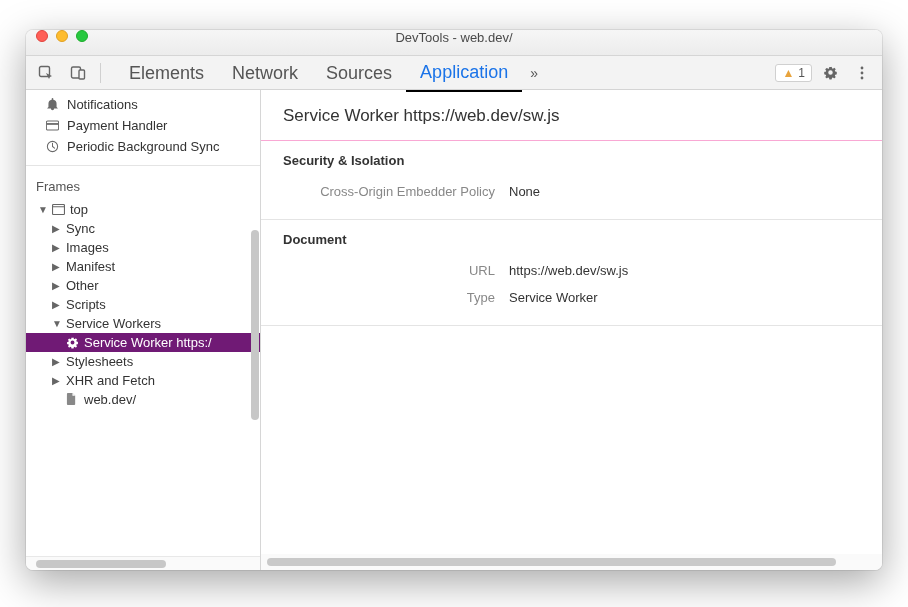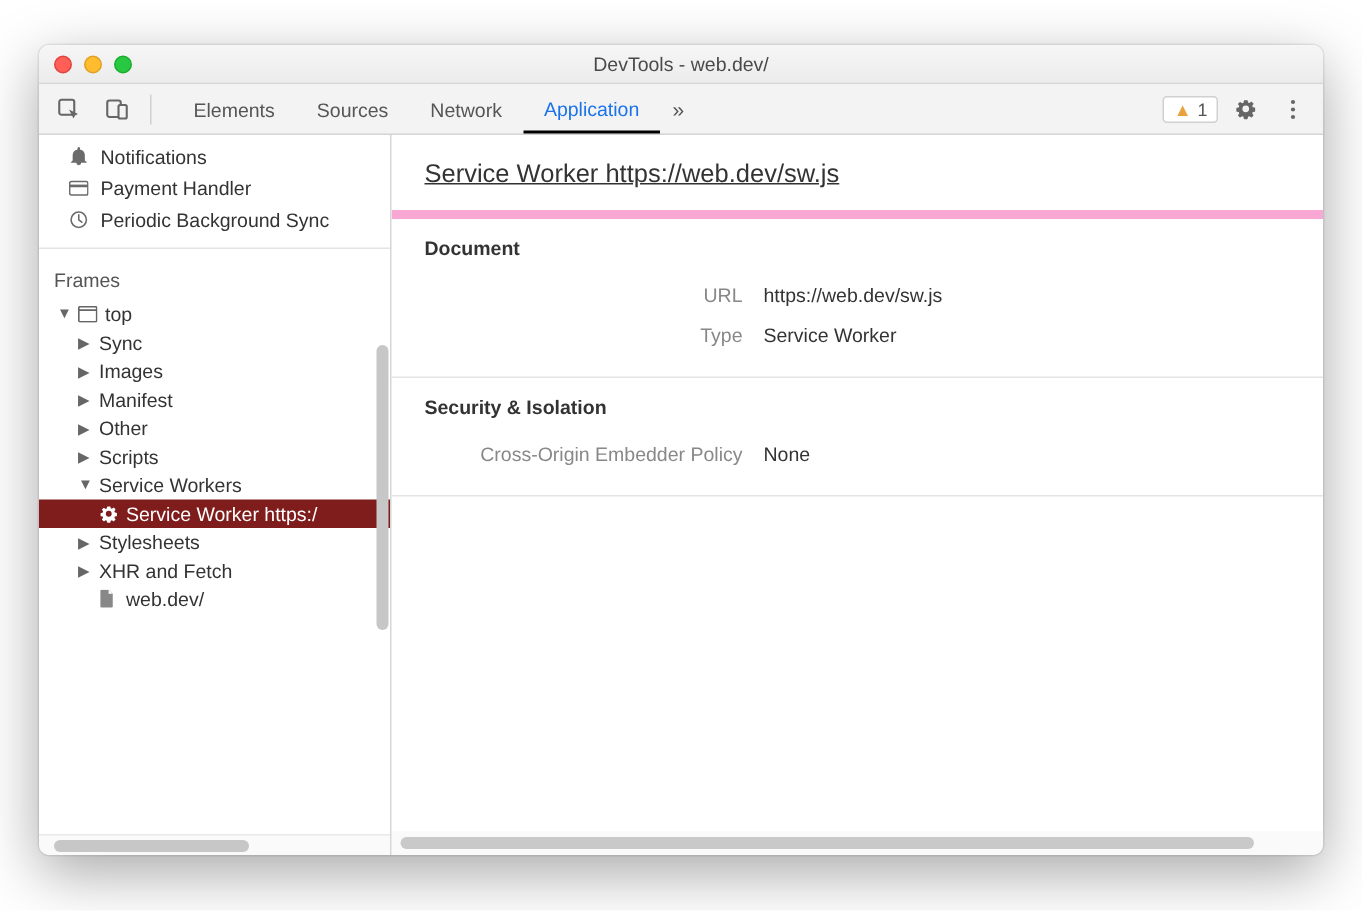--- a/index.html
+++ b/index.html
@@ -21,21 +21,21 @@
     background: #fff;
     display: flex;
     flex-direction: column;
     overflow: hidden;
   }
   .titlebar {
     height: 26px;
     background: linear-gradient(#f6f6f6,#ececec);
     border-bottom: 1px solid #d5d5d5;
     display: flex;
-    align-items: center;
+    align-items: flex-start;
     padding: 0 10px;
     position: relative;
   }
   .traffic { display: flex; gap: 8px; }
   .dot { width: 12px; height: 12px; border-radius: 50%; }
   .dot.red { background:#ff5f57; border:1px solid #e0443e;}
   .dot.yellow { background:#febc2e; border:1px solid #dfa023;}
   .dot.green { background:#28c840; border:1px solid #1dad2c;}
   .wintitle {
     position: absolute; left:0; right:0; text-align:center;
@@ -51,21 +51,21 @@
     background:#f3f3f3;
   }
   .iconbtn {
     width: 28px; height: 26px;
     display:flex; align-items:center; justify-content:center;
     color:#555; border-radius:3px;
   }
   .tabs { display:flex; align-items:center; gap:0; margin-left:6px;}
   .tab {
     padding: 8px 14px 7px;
-    color:#555; font-size:13px;
+    color:#555; font-size:18px;
     cursor:pointer;
   }
   .tab.active { color:#1a73e8; border-bottom:2px solid #000000; }
   .spacer { flex:1; }
   .warnbadge {
     display:flex; align-items:center; gap:4px;
     border:1px solid #d0d0d0; border-radius:3px;
     padding:1px 6px; font-size:12px; color:#555;
     background:#fff;
   }
@@ -93,42 +93,41 @@
   .treerow {
     display:flex; align-items:center; gap:4px;
     padding:2px 0 2px 12px;
     color:#333; font-size:13px; white-space:nowrap;
     cursor:pointer;
   }
   .treerow .arrow { width:10px; color:#666; font-size:10px; display:inline-block;}
   .treerow.d1 { padding-left: 26px;}
   .treerow.d2 { padding-left: 40px;}
   .treerow.selected {
-    background:#7f1d1d; color:#fff;
+    background:#701a75; color:#fff;
   }
   .treerow .nodeic { width:14px; text-align:center; }
   .botscroll {
     height:14px; border-top:1px solid #e8e8e8;
     background:#fafafa;
     position:relative;
   }
   .botscroll .thumb {
     position:absolute; top:3px; left:10px; height:8px; width:130px;
     background:#c7c7c7; border-radius:4px;
   }
   .vscroll {
     position:absolute; right:1px; top:140px; width:8px; height:190px;
     background:#c7c7c7; border-radius:4px;
   }
   .main { flex:1; display:flex; flex-direction:column; overflow:hidden; }
   .mainhdr {
     padding: 16px 22px 14px;
     font-size:17px; color:#333;
-    border-bottom:6px solid #f9a8d4;
-    text-decoration:underline;
+    border-bottom:1px solid #f9a8d4;
   }
   .section {
     padding:12px 22px 14px;
     border-bottom:1px solid #e4e4e4;
   }
   .sectitle { font-weight:600; font-size:13px; color:#333; margin-bottom:10px;}
   .kv { display:flex; padding:6px 0;}
   .kv .k { width:226px; text-align:right; color:#888; font-size:13px; padding-right:14px;}
   .kv .v { color:#333; font-size:13px;}
   .mainscroll {
@@ -165,22 +164,22 @@
     </div>
     <div class="iconbtn">
       <svg width="16" height="16" viewBox="0 0 16 16">
           <rect x="1.5" y="2" width="9" height="11" rx="1.5" fill="none" stroke="#666" stroke-width="1.4"></rect>
           <rect x="9" y="5" width="5.5" height="9" rx="1" fill="#f3f3f3" stroke="#666" stroke-width="1.4"></rect>
         </svg>
     </div>
     <div style="width:1px;height:20px;background:#d0d0d0;margin:0 4px"></div>
     <div class="tabs">
       <div class="tab">Elements</div>
+      <div class="tab">Network</div>
       <div class="tab">Sources</div>
-      <div class="tab">Network</div>
       <div class="tab active">Application</div>
       <div class="iconbtn" style="width:24px">
         <span style="font-size:14px;color:#555">»</span>
       </div>
     </div>
     <div class="spacer"></div>
     <div class="warnbadge">
       <span class="tri">▲</span>
       <span>1</span>
     </div>
@@ -296,38 +295,38 @@
       <div style="flex:1"></div>
       <div class="botscroll">
         <div class="thumb"></div>
       </div>
     </div>
 
     <div class="main">
       <div class="mainhdr">Service Worker https://web.dev/sw.js</div>
 
       <div class="section">
+        <div class="sectitle">Security &amp; Isolation</div>
+        <div class="kv">
+          <div class="k">Cross-Origin Embedder Policy</div>
+          <div class="v">None</div>
+        </div>
+      </div>
+
+      <div class="section">
         <div class="sectitle">Document</div>
         <div class="kv">
           <div class="k">URL</div>
           <div class="v">https://web.dev/sw.js</div>
         </div>
         <div class="kv">
           <div class="k">Type</div>
           <div class="v">Service Worker</div>
         </div>
       </div>
 
-      <div class="section">
-        <div class="sectitle">Security &amp; Isolation</div>
-        <div class="kv">
-          <div class="k">Cross-Origin Embedder Policy</div>
-          <div class="v">None</div>
-        </div>
-      </div>
-
       <div class="mainscroll">
         <div class="thumb2"></div>
       </div>
     </div>
 
   </div>
 </div>
 
 </body></html>

